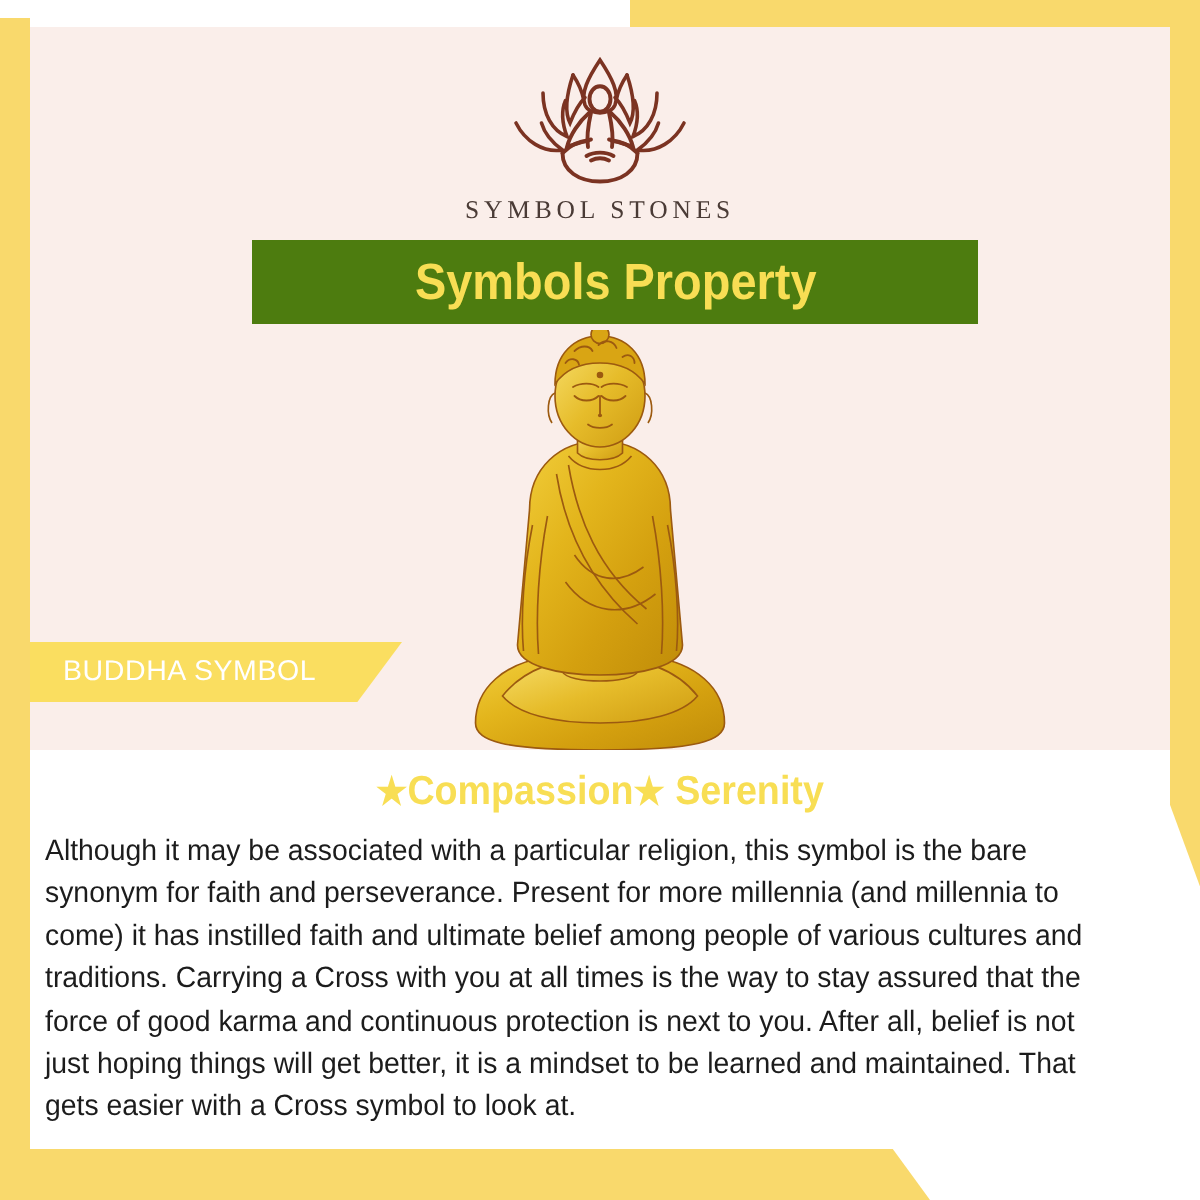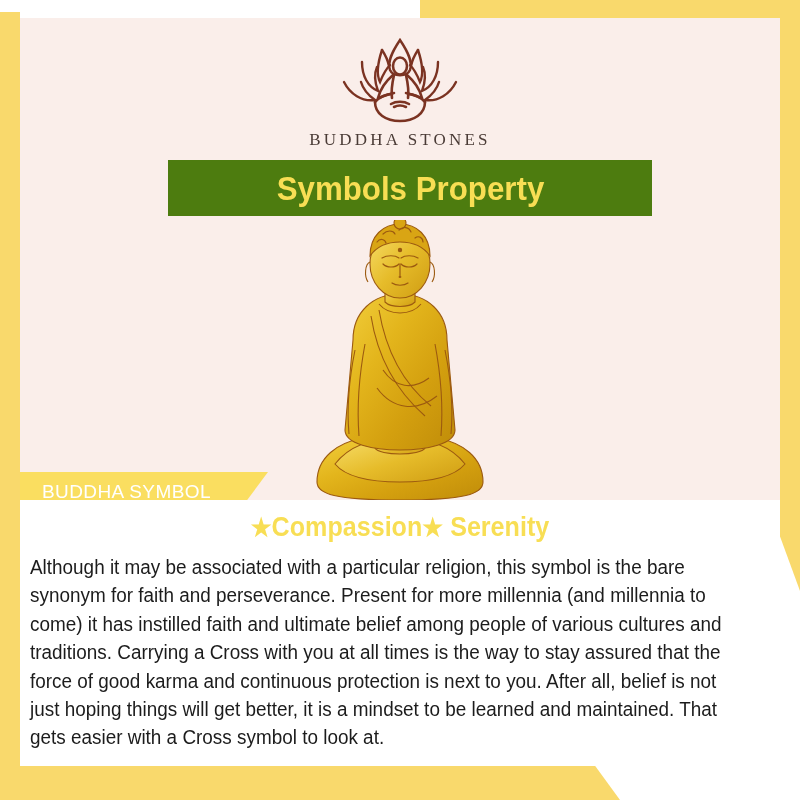--- a/index.html
+++ b/index.html
@@ -126,21 +126,21 @@
     top: 202px;
     left: 0;
     width: 760px;
     display: flex;
     justify-content: center;
   }
 
   
   .ribbon {
     position: absolute;
-    top: 472px;
+    top: 428px;
     left: 20px;
     width: 248px;
     height: 40px;
     background: #fade60;
     clip-path: polygon(0 0, 100% 0, 88% 100%, 0 100%);
     display: flex;
     align-items: center;
   }
   .ribbon-text {
     padding-left: 22px;
@@ -231,21 +231,21 @@
 
             <path d="M45 70 C 45 82 56 89 70 89 C 84 89 95 82 95 70"></path>
             <path d="M45 70 C 50 65 56 62 62 62"></path>
             <path d="M95 70 C 90 65 84 62 78 62"></path>
 
             <path d="M61 72 C 66 69 74 69 79 72"></path>
             <path d="M64 75 C 68 73 72 73 76 75"></path>
           </g>
         </svg>
       </span>
-      <div class="logo-word">BUDDHA STONES</div>
+      <div class="logo-word">SYMBOL STONES</div>
     </div>
 
     <div class="title-band">
       <div class="title-text">Symbols Property</div>
     </div>
 
     <div class="buddha-wrap">
       <svg width="190" height="290" viewBox="0 0 190 290">
         <defs>
           <linearGradient id="gold" x1="0" y1="0" x2="1" y2="1">

